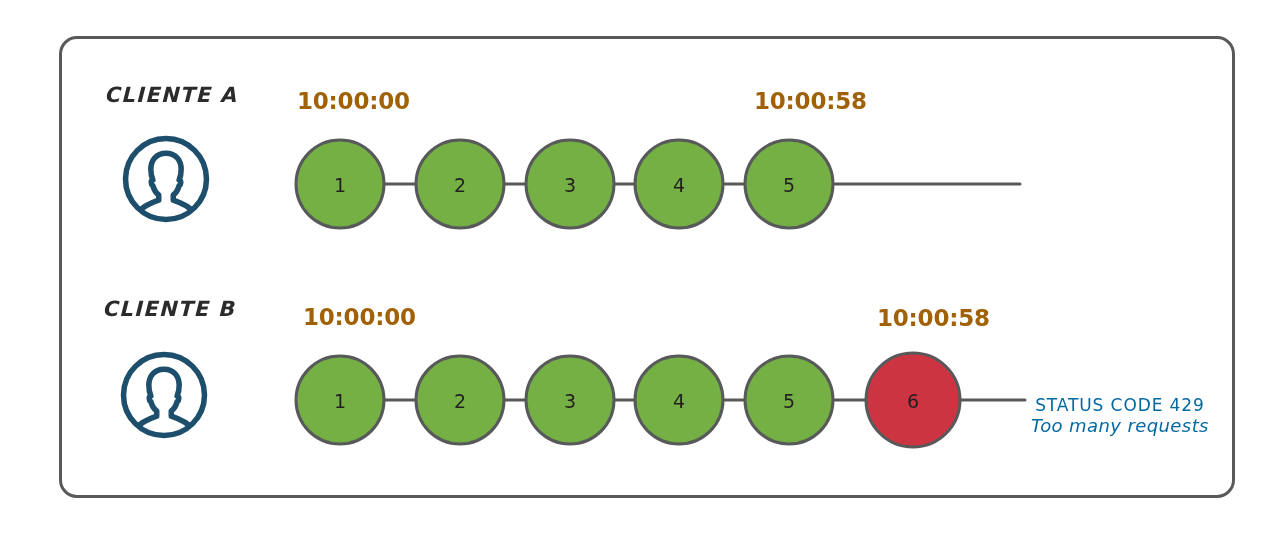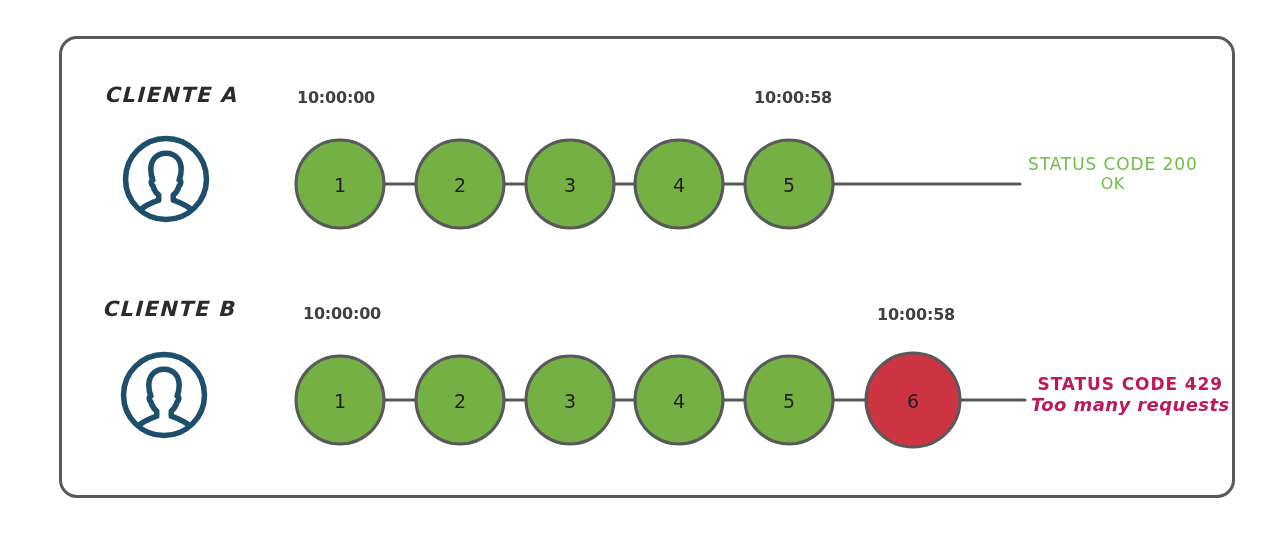--- a/index.html
+++ b/index.html
@@ -59,22 +59,22 @@
   }
   #avatar-a { left: 120px; top: 133px; }
   #avatar-b { left: 118px; top: 349px; }
   .avatar svg { display: block; width: 100%; height: 100%; }
 
   
   .timestamp {
     position: absolute;
     font-family: "DejaVu Sans", sans-serif;
     font-weight: 700;
-    font-size: 16px;
-    color: #404040;
+    font-size: 23px;
+    color: #a16207;
     letter-spacing: -0.2px;
     white-space: nowrap;
     text-align: right;
   }
   #ts-a-start { left: 297px; top: 88px; }
   #ts-a-end   { left: 754px; top: 88px; }
   #ts-b-start { left: 303px; top: 304px; }
   #ts-b-end   { left: 877px; top: 305px; }
 
   
@@ -117,23 +117,22 @@
     letter-spacing: 0.4px;
   }
   #status-a {
     left: 1028px;
     top: 155px;
     color: #6cbe45;
   }
   #status-a .detail { font-size: 16px; }
   #status-b {
     left: 1031px;
-    top: 375px;
-    color: #be185d;
-    font-weight: bold;
+    top: 396px;
+    color: #0369a1;
   }
   #status-b .detail {
     font-style: italic;
     font-size: 18px;
   }
 </style>
 </head>
 <body>
 
 <div id="canvas">
@@ -197,24 +196,20 @@
         <circle class="node-circle node-green" cx="384" cy="50" r="44"></circle>
         <text class="node-label" x="384" y="51">4</text>
       </g>
       <g>
         <circle class="node-circle node-green" cx="494" cy="50" r="44"></circle>
         <text class="node-label" x="494" y="51">5</text>
       </g>
     </svg>
   </div>
 
-  <div class="status" id="status-a">
-    <span class="code">STATUS CODE 200</span>
-    <span class="detail">OK</span>
-  </div>
 
   <div class="client-label" id="label-b">CLIENTE B</div>
 
   <div class="avatar" id="avatar-b">
     <svg viewBox="0 0 100 100" xmlns="http://www.w3.org/2000/svg">
       <defs>
         <clipPath id="clipB">
             <circle cx="50" cy="50" r="45"></circle>
           </clipPath>
       </defs>

